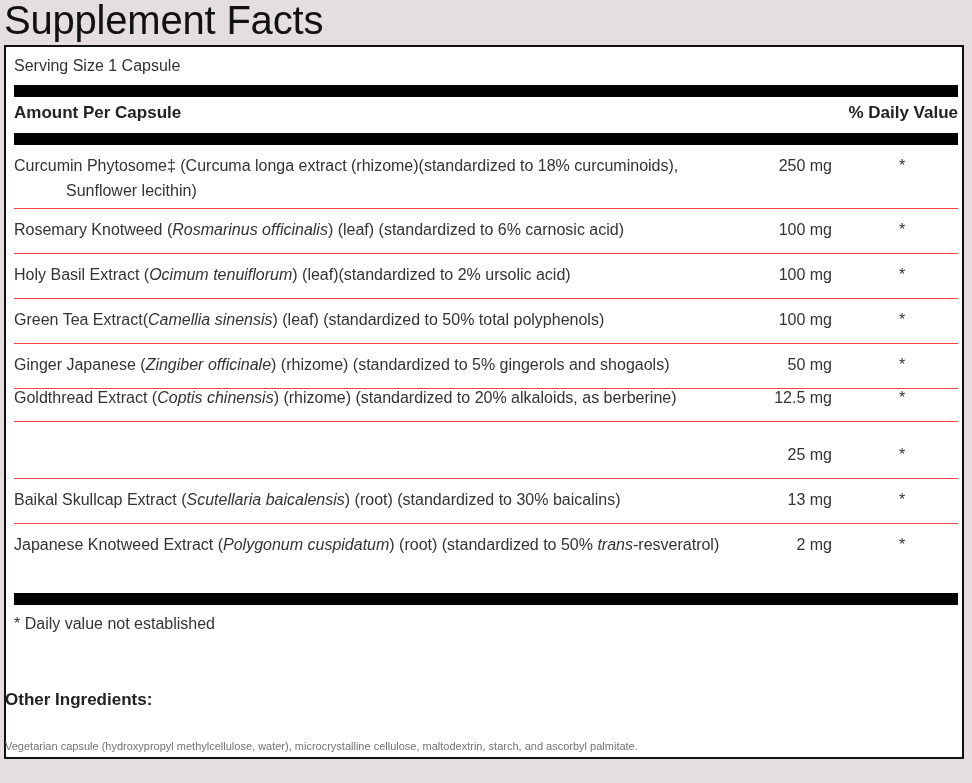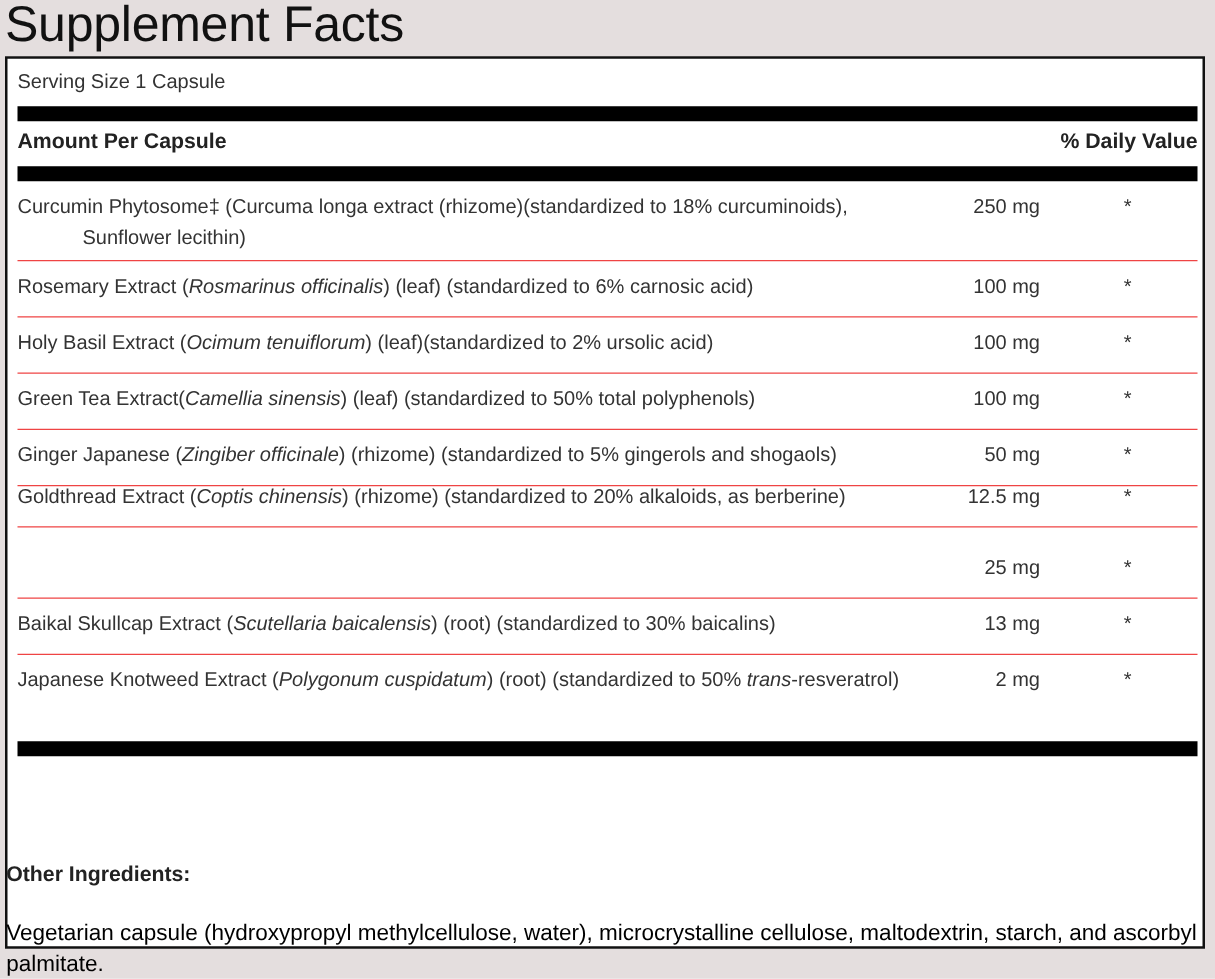--- a/index.html
+++ b/index.html
@@ -53,21 +53,21 @@
     position:absolute; left:885px; top:8px; line-height:25px;
   }
   .footnote {
     position:absolute; left:8px; top:568px; font-size:16px; color:#333;
   }
   .other-label {
     position:absolute; left:5px; top:690px; font-size:17px; font-weight:bold; color:#222;
   }
   .other-text {
     position:absolute; left:5px; top:734px; width:960px;
-    font-size:18px; line-height:25px; color:#000000;
+    font-size:11px; line-height:25px; color:#737373;
   }
   i { font-style:italic; }
 </style>
 </head>
 <body>
 
 <div class="title">Supplement Facts</div>
 
 <div class="panel">
   <div class="serving">Serving Size 1 Capsule</div>
@@ -78,21 +78,21 @@
     <span class="right">% Daily Value</span>
   </div>
   <div class="thickbar" style="top:86px"></div>
 
   <div class="row" style="top:98px;height:63px">
     <div class="desc"><span>Curcumin Phytosome‡</span><span> (Curcuma longa extract (rhizome)(standardized to 18% curcuminoids), Sunflower lecithin)</span></div>
     <div class="amt">250 mg</div>
     <div class="dv">*</div>
   </div>
   <div class="row" style="top:162px;height:44px">
-    <div class="desc"><span>Rosemary Extract (</span><i>Rosmarinus officinalis</i><span>) (leaf) (standardized to 6% carnosic acid)</span></div>
+    <div class="desc"><span>Rosemary Knotweed (</span><i>Rosmarinus officinalis</i><span>) (leaf) (standardized to 6% carnosic acid)</span></div>
     <div class="amt">100 mg</div>
     <div class="dv">*</div>
   </div>
   <div class="row" style="top:207px;height:44px">
     <div class="desc"><span>Holy Basil Extract (</span><i>Ocimum tenuiflorum</i><span>) (leaf)(standardized to 2% ursolic acid)</span></div>
     <div class="amt">100 mg</div>
     <div class="dv">*</div>
   </div>
   <div class="row" style="top:252px;height:44px">
     <div class="desc"><span>Green Tea Extract(</span><i>Camellia sinensis</i><span>) (leaf) (standardized to 50% total polyphenols)</span></div>
@@ -118,16 +118,17 @@
     <div class="amt">13 mg</div>
     <div class="dv">*</div>
   </div>
   <div class="row" style="top:477px;height:64px;border-bottom:none">
     <div class="desc"><span>Japanese Knotweed Extract (</span><i>Polygonum cuspidatum</i><span>) (root) (standardized to 50% </span><i>trans</i><span>-resveratrol)</span></div>
     <div class="amt">2 mg</div>
     <div class="dv">*</div>
   </div>
 
   <div class="thickbar" style="top:546px"></div>
+  <div class="footnote">* Daily value not established</div>
 </div>
 
 <div class="other-label">Other Ingredients:</div>
 <div class="other-text">Vegetarian capsule (hydroxypropyl methylcellulose, water), microcrystalline cellulose, maltodextrin, starch, and ascorbyl palmitate.</div>
 
 </body></html>

